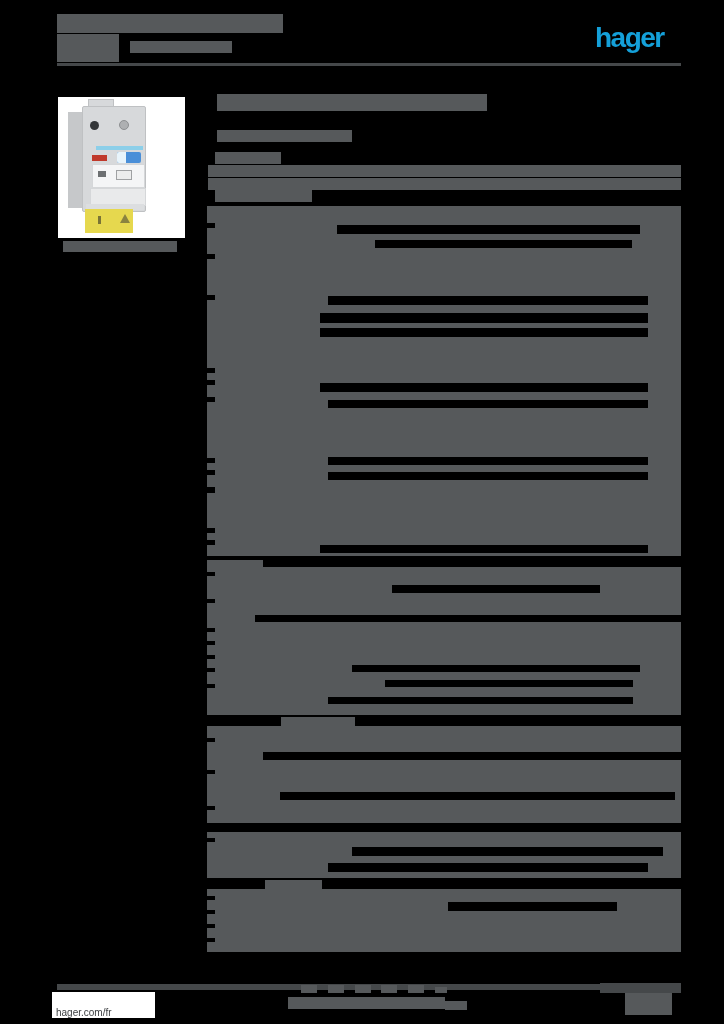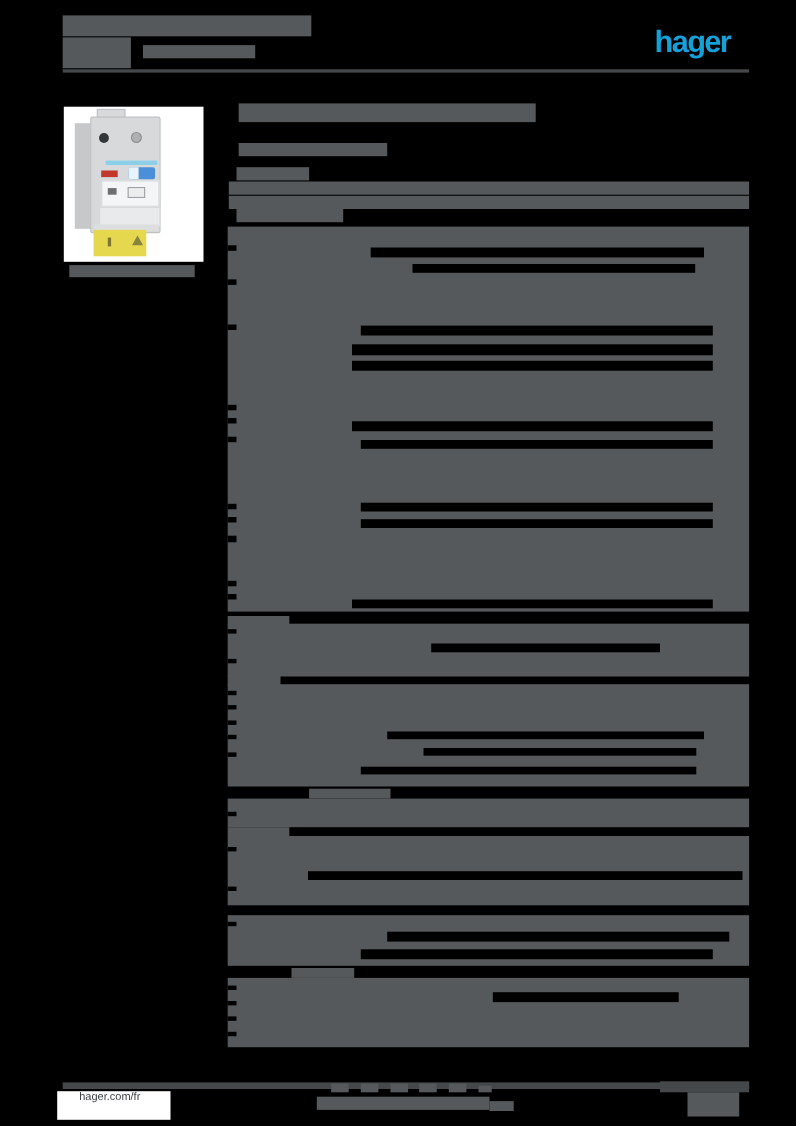--- a/index.html
+++ b/index.html
@@ -30,22 +30,22 @@
   .dev-mark1{left:40px;top:74px;width:8px;height:6px;background:#6d7072;}
   .dev-mark2{left:58px;top:73px;width:14px;height:8px;background:#eceded;border:1px solid #9fa1a3;}
   .dev-band{left:32px;top:91px;width:54px;height:16px;background:#e9eaeb;border:1px solid #d5d7d9;}
   .dev-strip{left:28px;top:107px;width:58px;height:6px;background:#dcdee0;}
   .dev-yellow{left:27px;top:112px;width:48px;height:24px;background:var(--c-device_terminal_yellow,#e6d84e);}
   .dev-warn{left:62px;top:117px;width:0;height:0;border-left:5px solid transparent;
             border-right:5px solid transparent;border-bottom:9px solid #8a8340;}
   .dev-dot{left:40px;top:119px;width:3px;height:8px;background:#7a7436;}
   
   .url-box{position:absolute;left:52px;top:992px;width:103px;height:26px;
-           background:var(--c-footer_box_bg,#fff);display:flex;align-items:flex-start;
-           padding-left:20px;box-sizing:border-box;}
+           background:var(--c-footer_box_bg,#fff);display:flex;align-items:flex-end;
+           padding-left:4px;box-sizing:border-box;}
   .url-text{font-size:10px;color:var(--c-footer_url_color,#3c3f41);}
 </style>
 </head>
 <body>
 
 <div class="stage">
 
   <div id="redacted-layer">
       <div class="blk" style="left: 57px; top: 14px; width: 226px; height: 19px; background: rgb(86, 89, 91);"></div>
       <div class="blk" style="left: 57px; top: 34px; width: 62px; height: 28px; background: rgb(86, 89, 91);"></div>

